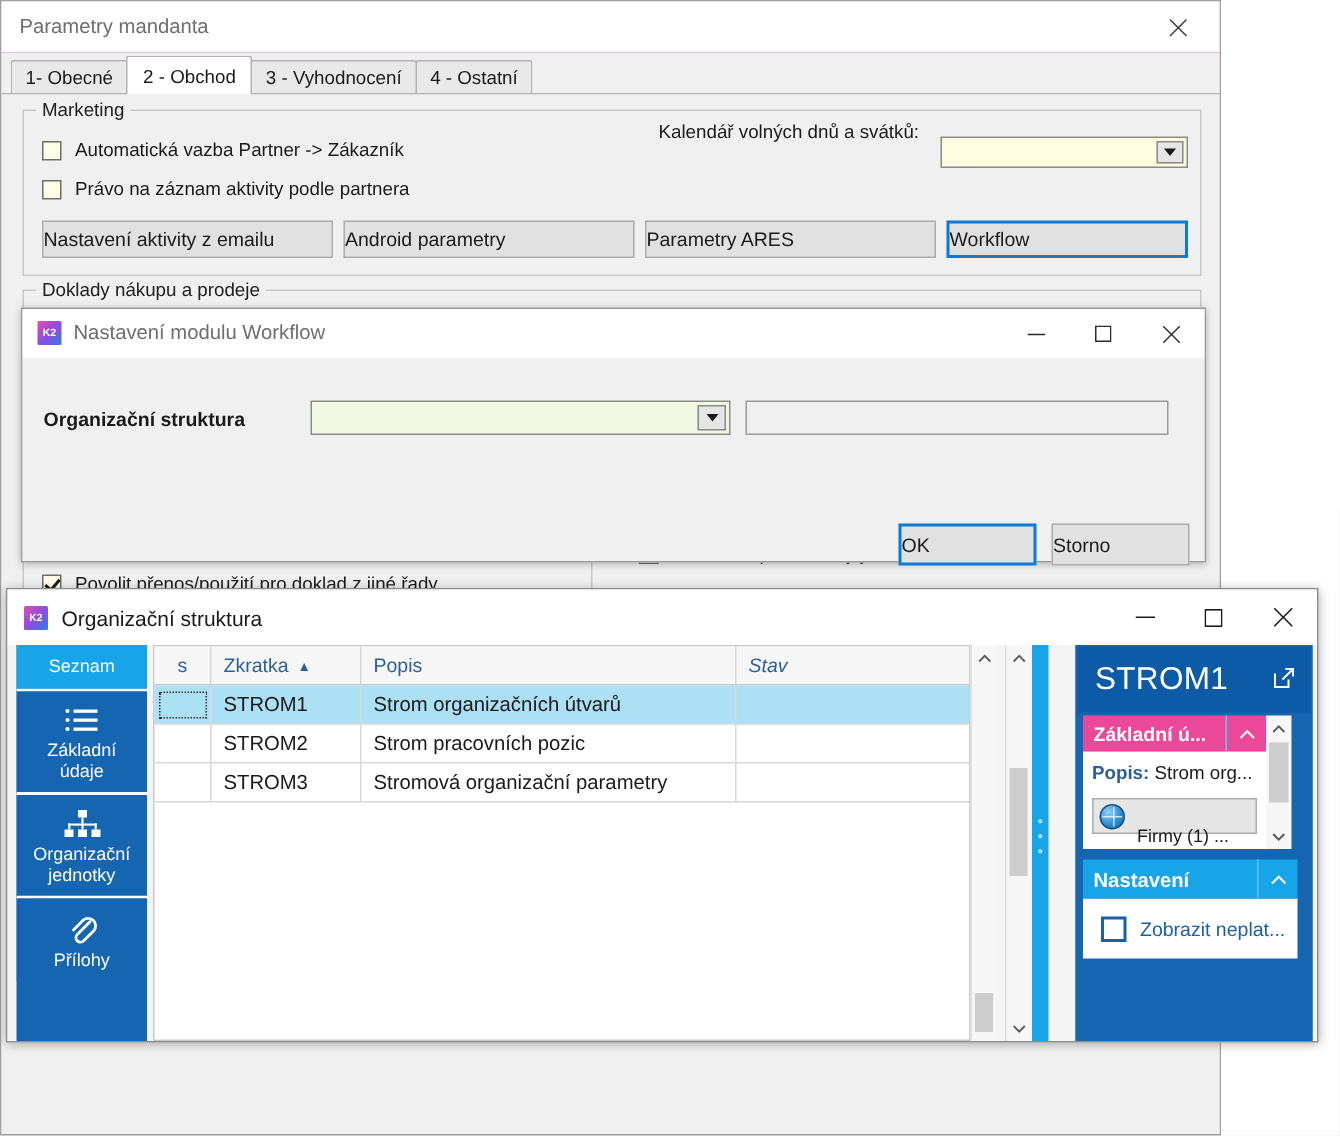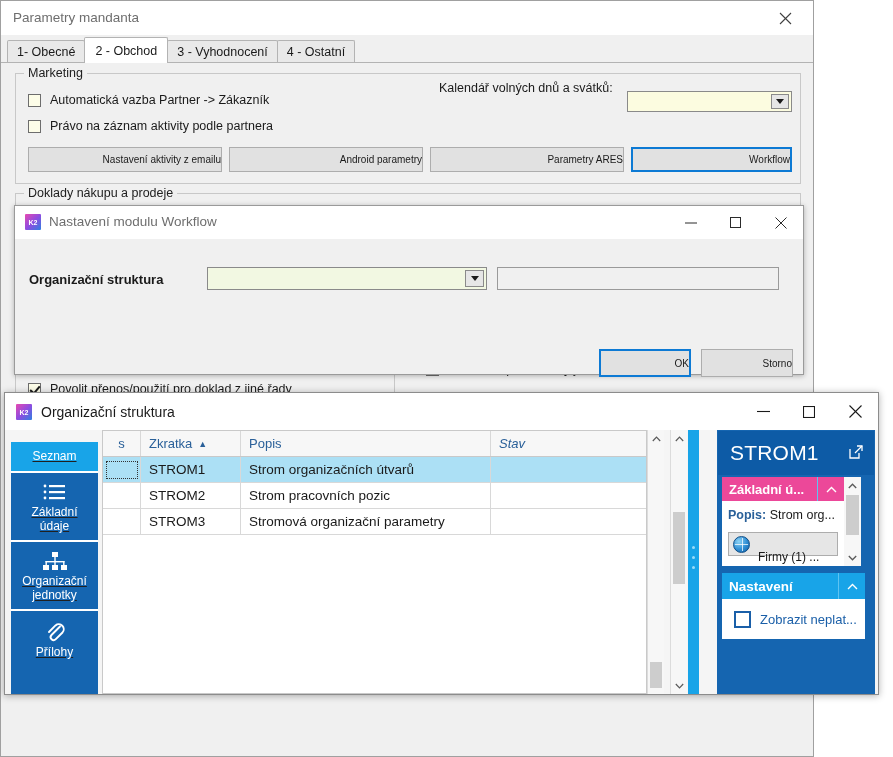--- a/index.html
+++ b/index.html
@@ -106,22 +106,22 @@
     border:solid #1a1a1a;border-width:0 2px 2px 0;transform:rotate(40deg);
   }
   .cblabel{font-size:12.5px;color:#1a1a1a;}
 
   
   .btn{
     position:absolute;
     background:#e1e1e1;
     border:1px solid #adadad;
     box-sizing:border-box;
-    display:flex;align-items:center;justify-content:flex-end;
-    font-size:10px;color:#1a1a1a;
+    display:flex;align-items:center;justify-content:flex-start;
+    font-size:13px;color:#1a1a1a;
     cursor:default;
     white-space:nowrap;
   }
   .btn.focused{
     border:2px solid #0d7ad4;
   }
 
   
   .combo{
     position:absolute;
@@ -211,22 +211,22 @@
   .winbtn-org{
     width:46px;height:37px;display:flex;align-items:center;justify-content:center;
     cursor:pointer;color:#1a1a1a;
   }
   #org-body{
     position:absolute;left:0;top:37px;right:0;bottom:0;background:#f5f5f5;
   }
 
   
   #org-sidebar{
-    position:absolute;left:6px;top:12px;width:87px;bottom:0;
-    background:#1565b0;overflow:hidden;text-decoration:underline;
+    position:absolute;left:6px;top:0px;width:87px;bottom:0;
+    background:#1565b0;overflow:hidden;
   }
   .side-item{
     position:relative;width:100%;
     color:#ffffff;text-align:center;
     box-sizing:border-box;
     cursor:pointer;
   }
   .side-item.active{background:#18a4e8;}
   .side-item.normal{background:#1565b0;}
   .side-sep{height:2px;background:#ffffff;width:100%;}

